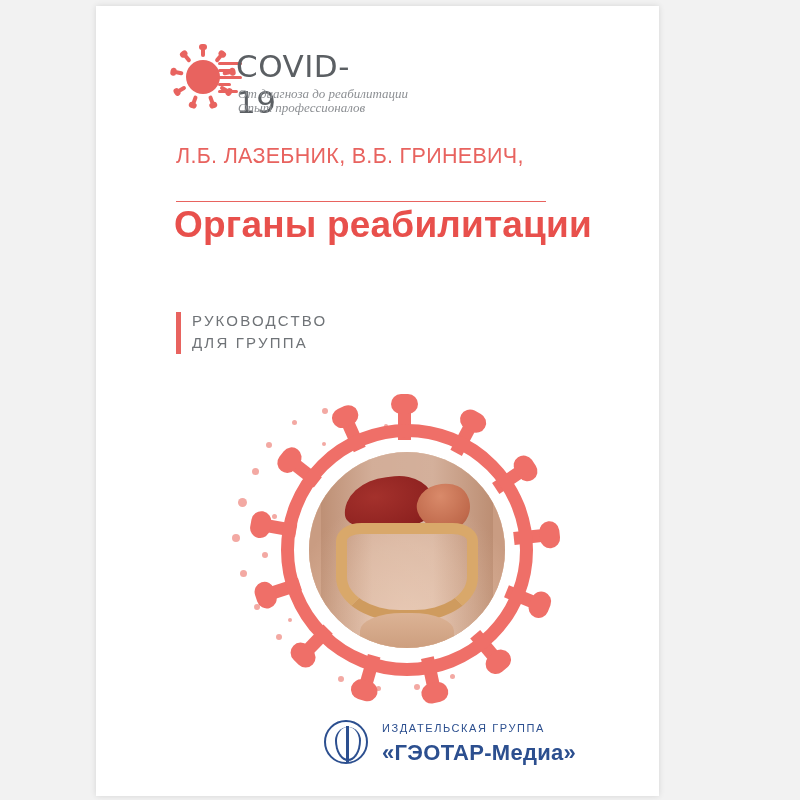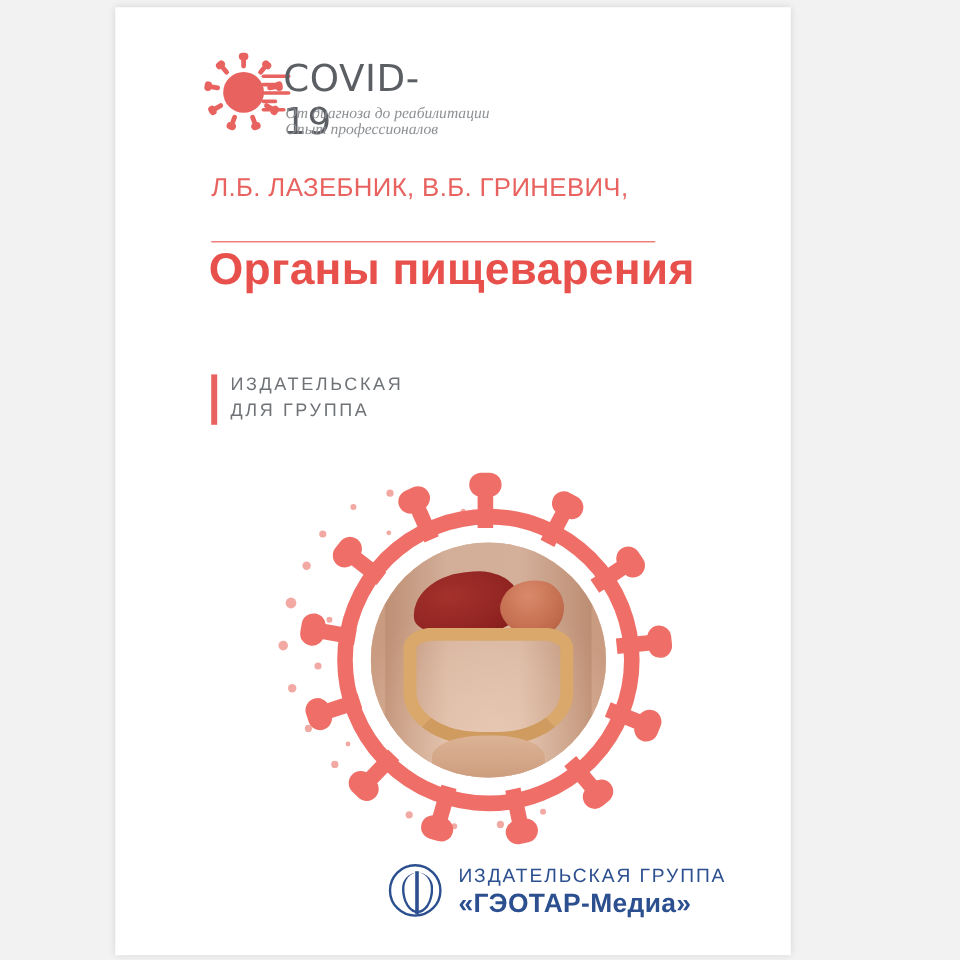--- a/index.html
+++ b/index.html
@@ -339,21 +339,21 @@
     content: "";
     position: absolute;
     left: 20px; top: 4px;
     width: 3px; height: 36px;
     background: #2c4f8f;
   }
   .pub-line1 {
     position: absolute;
     left: 58px;
     top: 4px;
-    font-size: 16px;
+    font-size: 11px;
     letter-spacing: 1.6px;
     color: #2c4f8f;
     font-family: "Liberation Sans", sans-serif;
     white-space: nowrap;
   }
   .pub-line2 {
     position: absolute;
     left: 58px;
     top: 22px;
     font-size: 22px;
@@ -393,24 +393,24 @@
       <div class="badge-title">COVID-19</div>
       <div class="badge-sub1">От диагноза до реабилитации</div>
       <div class="badge-sub2">Опыт профессионалов</div>
     </div>
 
     <div class="authors">
       <div>Л.Б. ЛАЗЕБНИК, В.Б. ГРИНЕВИЧ,</div>
     </div>
     <div class="authors-rule"></div>
 
-    <div class="title-1">Органы пищеварения</div>
+    <div class="title-1">Органы реабилитации</div>
 
     <div class="sub-bar"></div>
-    <div class="sub-1">ИЗДАТЕЛЬСКАЯ</div>
+    <div class="sub-1">РУКОВОДСТВО</div>
     <div class="sub-2">ДЛЯ ГРУППА</div>
 
     <div class="virus-wrap">
       <div class="dots">
         <i style="left:12px;  top:96px;  width:9px;  height:9px;"></i>
         <i style="left:26px;  top:66px;  width:7px;  height:7px;"></i>
         <i style="left:40px;  top:40px;  width:6px;  height:6px;"></i>
         <i style="left:66px;  top:18px;  width:5px;  height:5px;"></i>
         <i style="left:96px;  top:6px;   width:6px;  height:6px;"></i>
         <i style="left:6px;   top:132px; width:8px;  height:8px;"></i>

